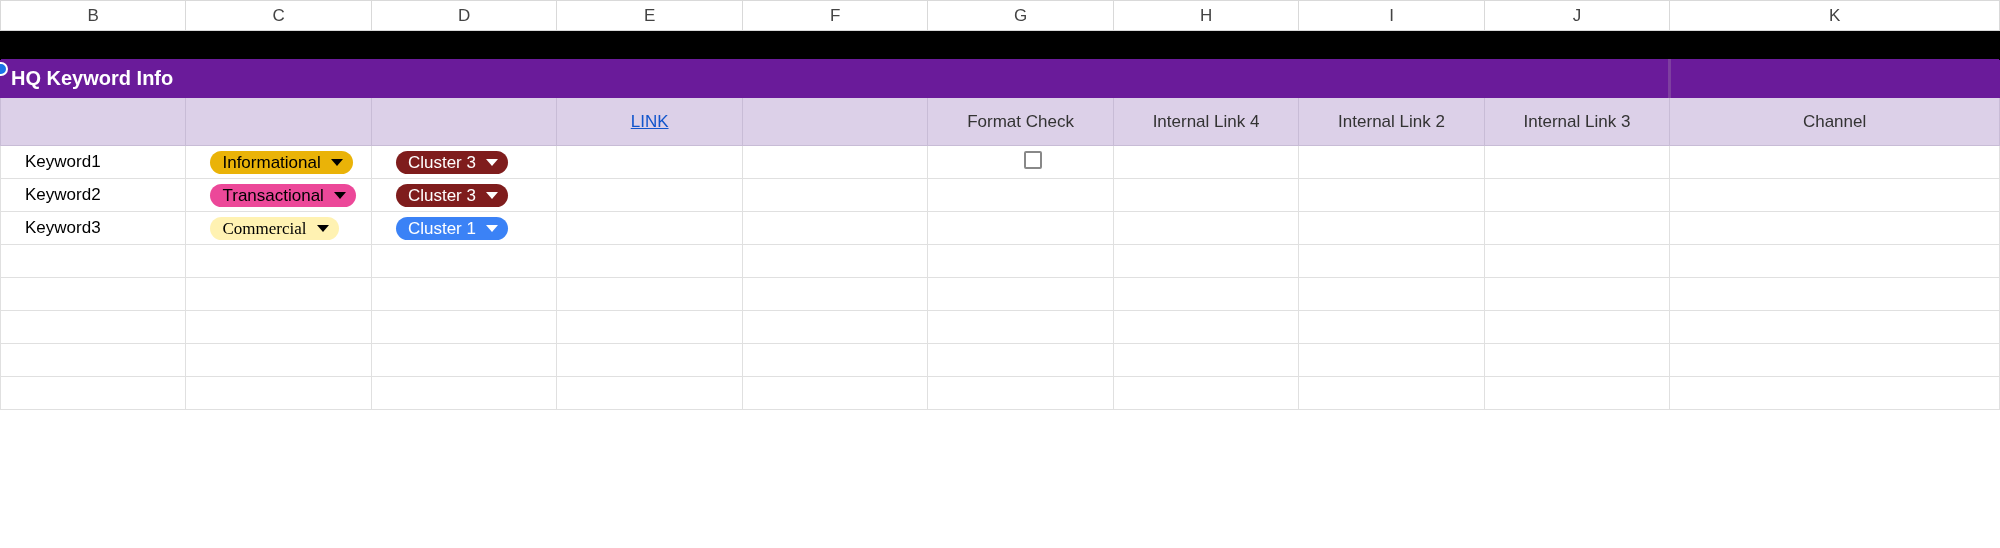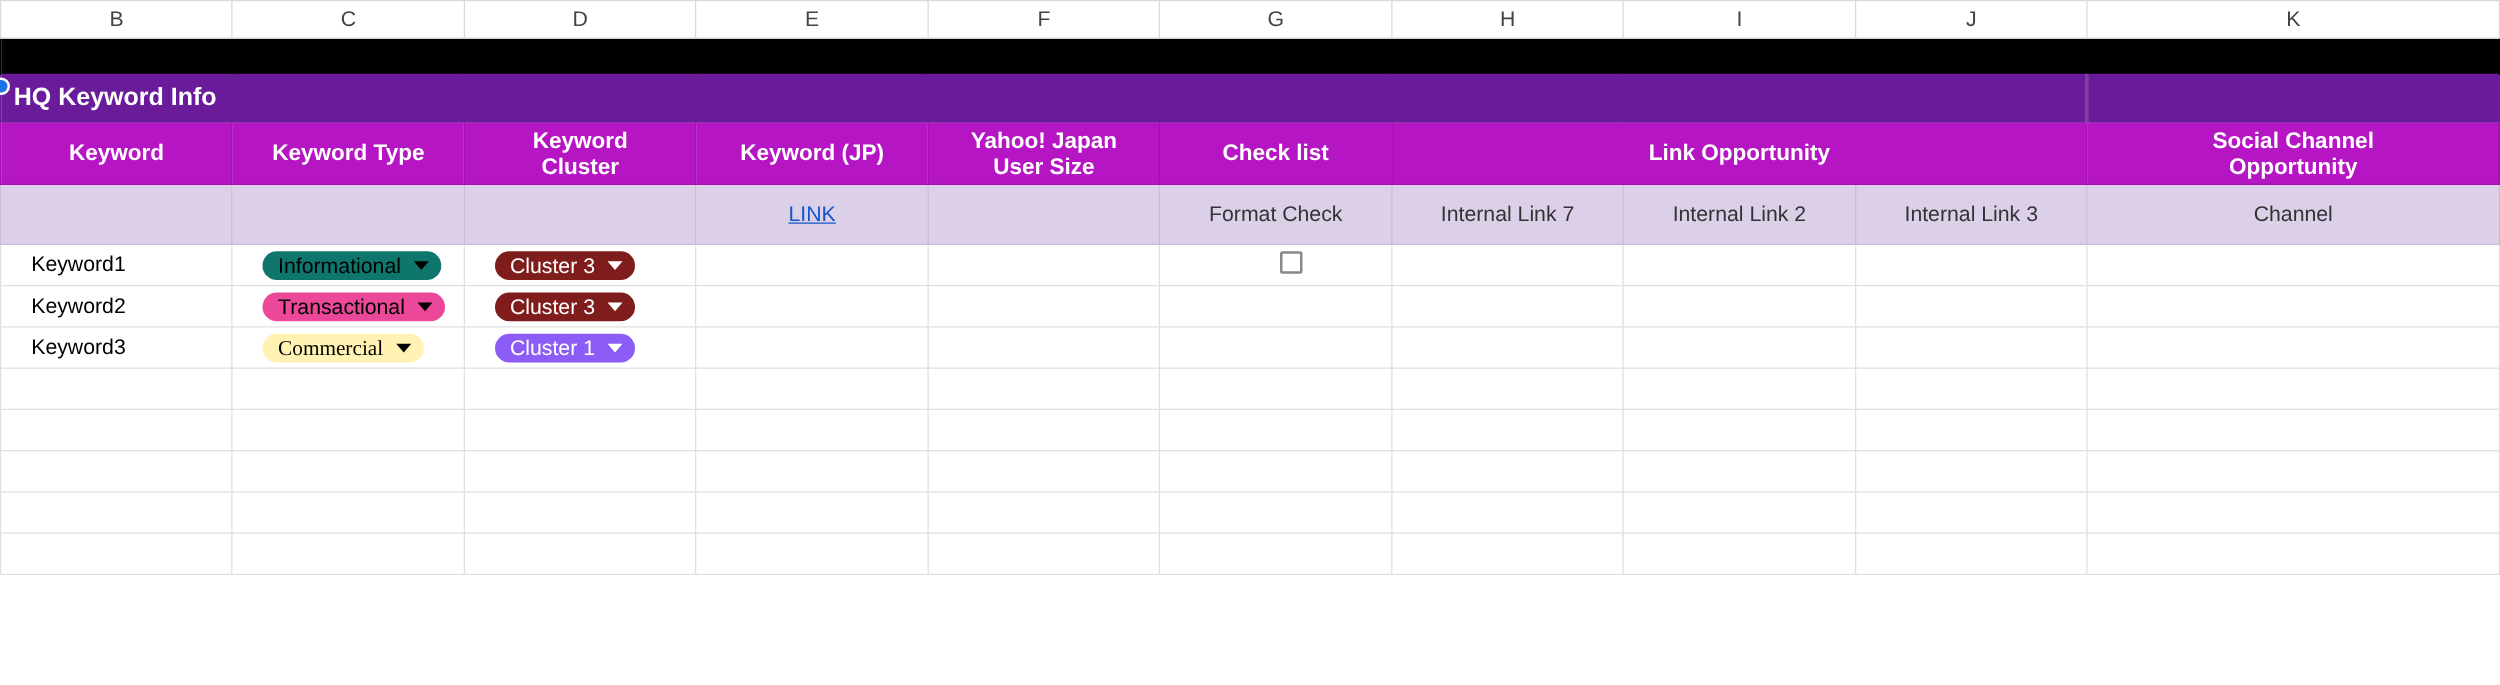--- a/index.html
+++ b/index.html
@@ -13,25 +13,25 @@
   .hdr-row td { background:#b515c2; color:#fff; font-weight:bold; text-align:center; font-size:18px; line-height:1.15; padding:4px 6px; border-left:1px solid #a011ad; border-right:1px solid #a011ad; border-top:1px solid #a011ad; border-bottom:1px solid #a011ad; height:46px; }
   .sub-row td { background:#dcd0e8; text-align:center; font-size:17px; color:#333; height:48px; border-color:#c8bcd6; }
   .sub-row a { color:#1155cc; text-decoration:underline; }
   .data-row td { background:#fff; height:33px; font-size:17px; padding-left:24px; }
   .empty-row td { background:#fff; height:33px; }
   .pill { display:inline-flex; align-items:center; border-radius:14px; padding:3px 10px 3px 12px; font-size:17px; line-height:1; }
   .pill .caret { margin-left:10px; }
   .caret { width:0; height:0; border-left:6px solid transparent; border-right:6px solid transparent; display:inline-block; }
   .caret.dark { border-top:7px solid #000; }
   .caret.light { border-top:7px solid #fff; }
-  .pill-informational { background:#0f766e; color:#000; }
+  .pill-informational { background:#eab308; color:#000; }
   .pill-transactional { background:#ec4899; color:#000; }
   .pill-commercial   { background:#fff2b2; color:#000;font-family:Liberation Serif, serif; }
   .pill-cluster3      { background:#7f1d1d; color:#fff; }
-  .pill-cluster1      { background:#8b5cf6; color:#fff; }
+  .pill-cluster1      { background:#3b82f6; color:#fff; }
   .chk { width:18px; height:18px; border:2px solid #888; display:inline-block; border-radius:2px; }
   .center { text-align:center; padding-left:0; }
   .title-sep { border-right:3px solid #7e3fa0 !important; }
   .col-B{width:180px}.col-C{width:180px}.col-D{width:180px}.col-E{width:180px}.col-F{width:180px}.col-G{width:180px}.col-H{width:180px}.col-I{width:180px}.col-J{width:180px}.col-K{width:320px}
   .row-handle { position:absolute; left:-6px; top:62px; width:14px; height:14px; background:#1a73e8; border:2px solid #fff; border-radius:50%; }
   .wrap { position:relative; }
 </style>
 </head>
 <body>
 
@@ -66,42 +66,29 @@
 
 <tr class="black-row">
   <td colspan="10"></td>
 </tr>
 
 <tr class="title-row">
   <td colspan="9" class="title-sep"><span>HQ Keyword Info</span></td>
   <td></td>
 </tr>
 
-<tr class="hdr-row">
-  <td>Keyword</td>
-  <td>Keyword Type</td>
-  <td style="white-space:pre-line">Keyword
-Cluster</td>
-  <td>Keyword (JP)</td>
-  <td style="white-space:pre-line">Yahoo! Japan
-User Size</td>
-  <td>Check list</td>
-  <td colspan="3">Link Opportunity</td>
-  <td style="white-space:pre-line">Social Channel
-Opportunity</td>
-</tr>
 
 <tr class="sub-row">
   <td></td>
   <td></td>
   <td></td>
   <td><a href="#">LINK</a></td>
   <td></td>
   <td>Format Check</td>
-  <td>Internal Link 7</td>
+  <td>Internal Link 4</td>
   <td>Internal Link 2</td>
   <td>Internal Link 3</td>
   <td>Channel</td>
 </tr>
 
 </tbody>
       <tbody id="data-body">
         <tr class="data-row">
           <td>Keyword1</td>
           <td><span class="pill pill-informational">Informational<span class="caret dark"></span></span></td>

